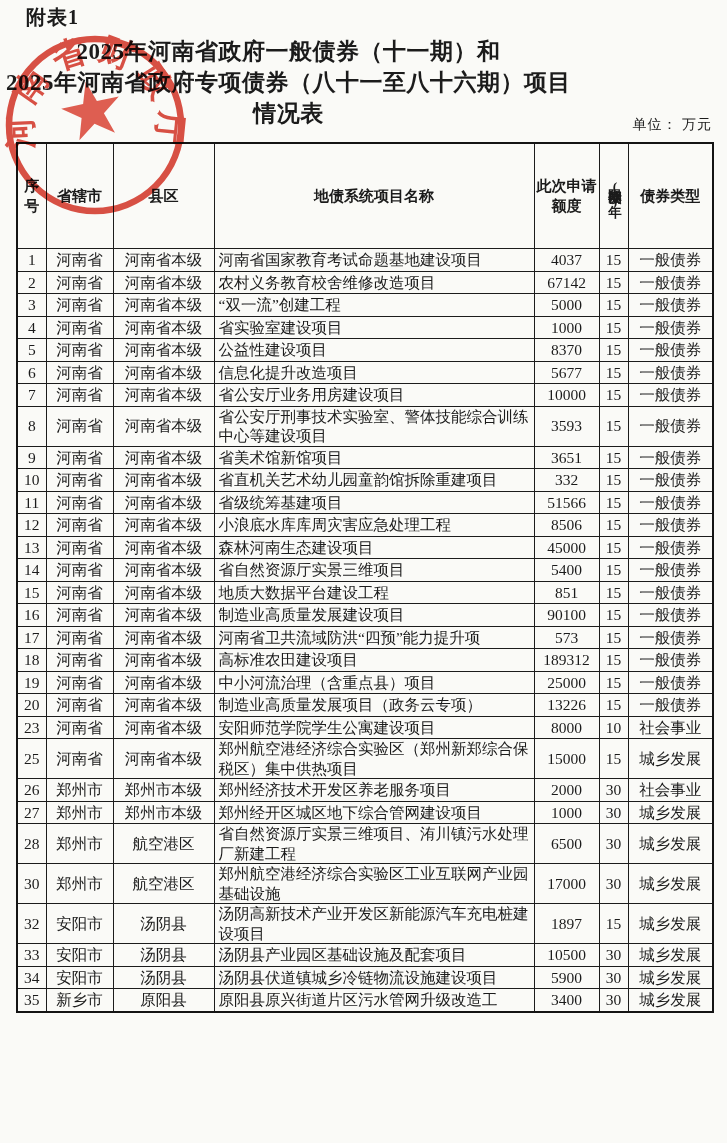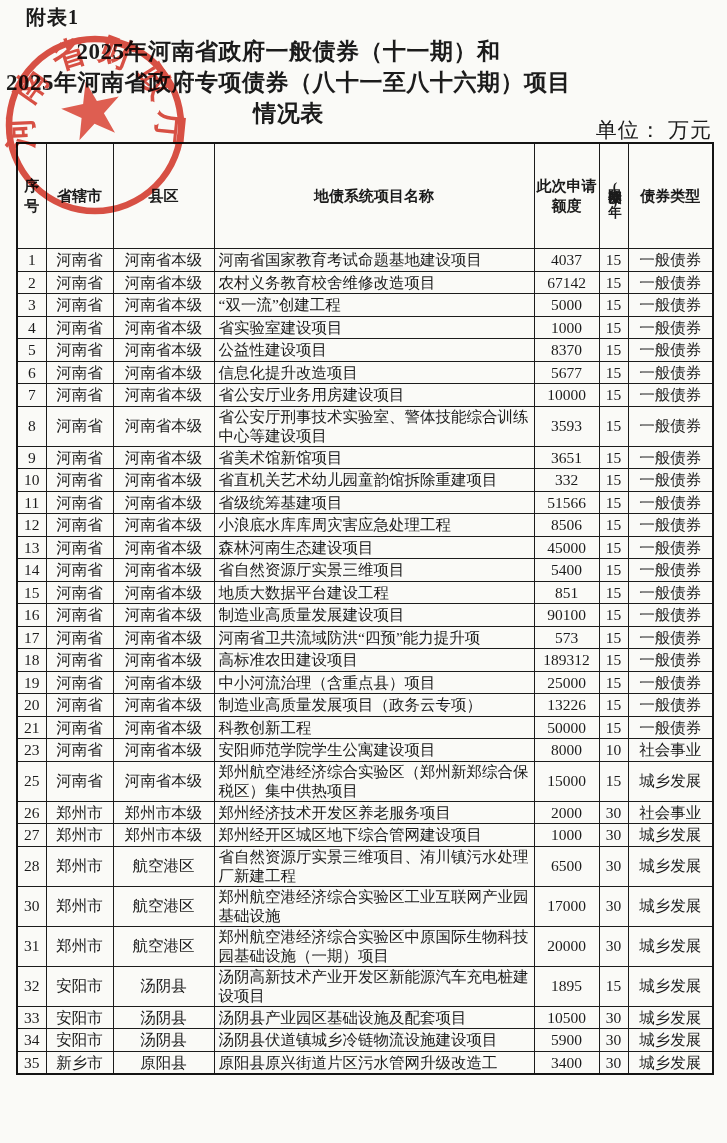--- a/index.html
+++ b/index.html
@@ -11,21 +11,21 @@
   }
   .attachment-label{
     position:absolute;left:26px;top:4px;
     font-size:20px;font-weight:bold;letter-spacing:1px;
   }
   .title-block{
     position:absolute;left:0;top:36px;width:577px;text-align:center;
     font-size:23px;font-weight:bold;line-height:31px;letter-spacing:.5px;
   }
   .unit-label{
-    position:absolute;right:15px;top:116px;font-size:21px;letter-spacing:1px;margin-left:23px;
+    position:absolute;right:15px;top:116px;font-size:14px;letter-spacing:1px;margin-left:23px;
   }
   .bond-table{
     position:absolute;left:16px;top:142px;width:696px;
     border-collapse:collapse;table-layout:fixed;
     font-size:15.5px;
   }
   .bond-table th,.bond-table td{
     border:1.6px solid #1c1c1c;
     padding:0 2px;text-align:center;vertical-align:middle;
     line-height:19.5px;overflow:hidden;
@@ -257,29 +257,20 @@
       <tr>
       <td class="c-no">20</td>
       <td class="c-city">河南省</td>
       <td class="c-county">河南省本级</td>
       <td class="c-project">制造业高质量发展项目（政务云专项）</td>
       <td class="c-amount">13226</td>
       <td class="c-term">15</td>
       <td class="c-type">一般债券</td>
     </tr>
       <tr>
-      <td class="c-no">21</td>
-      <td class="c-city">河南省</td>
-      <td class="c-county">河南省本级</td>
-      <td class="c-project">科教创新工程</td>
-      <td class="c-amount">50000</td>
-      <td class="c-term">15</td>
-      <td class="c-type">一般债券</td>
-    </tr>
-      <tr>
       <td class="c-no">23</td>
       <td class="c-city">河南省</td>
       <td class="c-county">河南省本级</td>
       <td class="c-project">安阳师范学院学生公寓建设项目</td>
       <td class="c-amount">8000</td>
       <td class="c-term">10</td>
       <td class="c-type">社会事业</td>
     </tr>
       <tr>
       <td class="c-no">25</td>
@@ -320,34 +311,25 @@
       <tr>
       <td class="c-no">30</td>
       <td class="c-city">郑州市</td>
       <td class="c-county">航空港区</td>
       <td class="c-project">郑州航空港经济综合实验区工业互联网产业园基础设施</td>
       <td class="c-amount">17000</td>
       <td class="c-term">30</td>
       <td class="c-type">城乡发展</td>
     </tr>
       <tr>
-      <td class="c-no">31</td>
-      <td class="c-city">郑州市</td>
-      <td class="c-county">航空港区</td>
-      <td class="c-project">郑州航空港经济综合实验区中原国际生物科技园基础设施（一期）项目</td>
-      <td class="c-amount">20000</td>
-      <td class="c-term">30</td>
-      <td class="c-type">城乡发展</td>
-    </tr>
-      <tr>
       <td class="c-no">32</td>
       <td class="c-city">安阳市</td>
       <td class="c-county">汤阴县</td>
       <td class="c-project">汤阴高新技术产业开发区新能源汽车充电桩建设项目</td>
-      <td class="c-amount">1895</td>
+      <td class="c-amount">1897</td>
       <td class="c-term">15</td>
       <td class="c-type">城乡发展</td>
     </tr>
       <tr>
       <td class="c-no">33</td>
       <td class="c-city">安阳市</td>
       <td class="c-county">汤阴县</td>
       <td class="c-project">汤阴县产业园区基础设施及配套项目</td>
       <td class="c-amount">10500</td>
       <td class="c-term">30</td>

